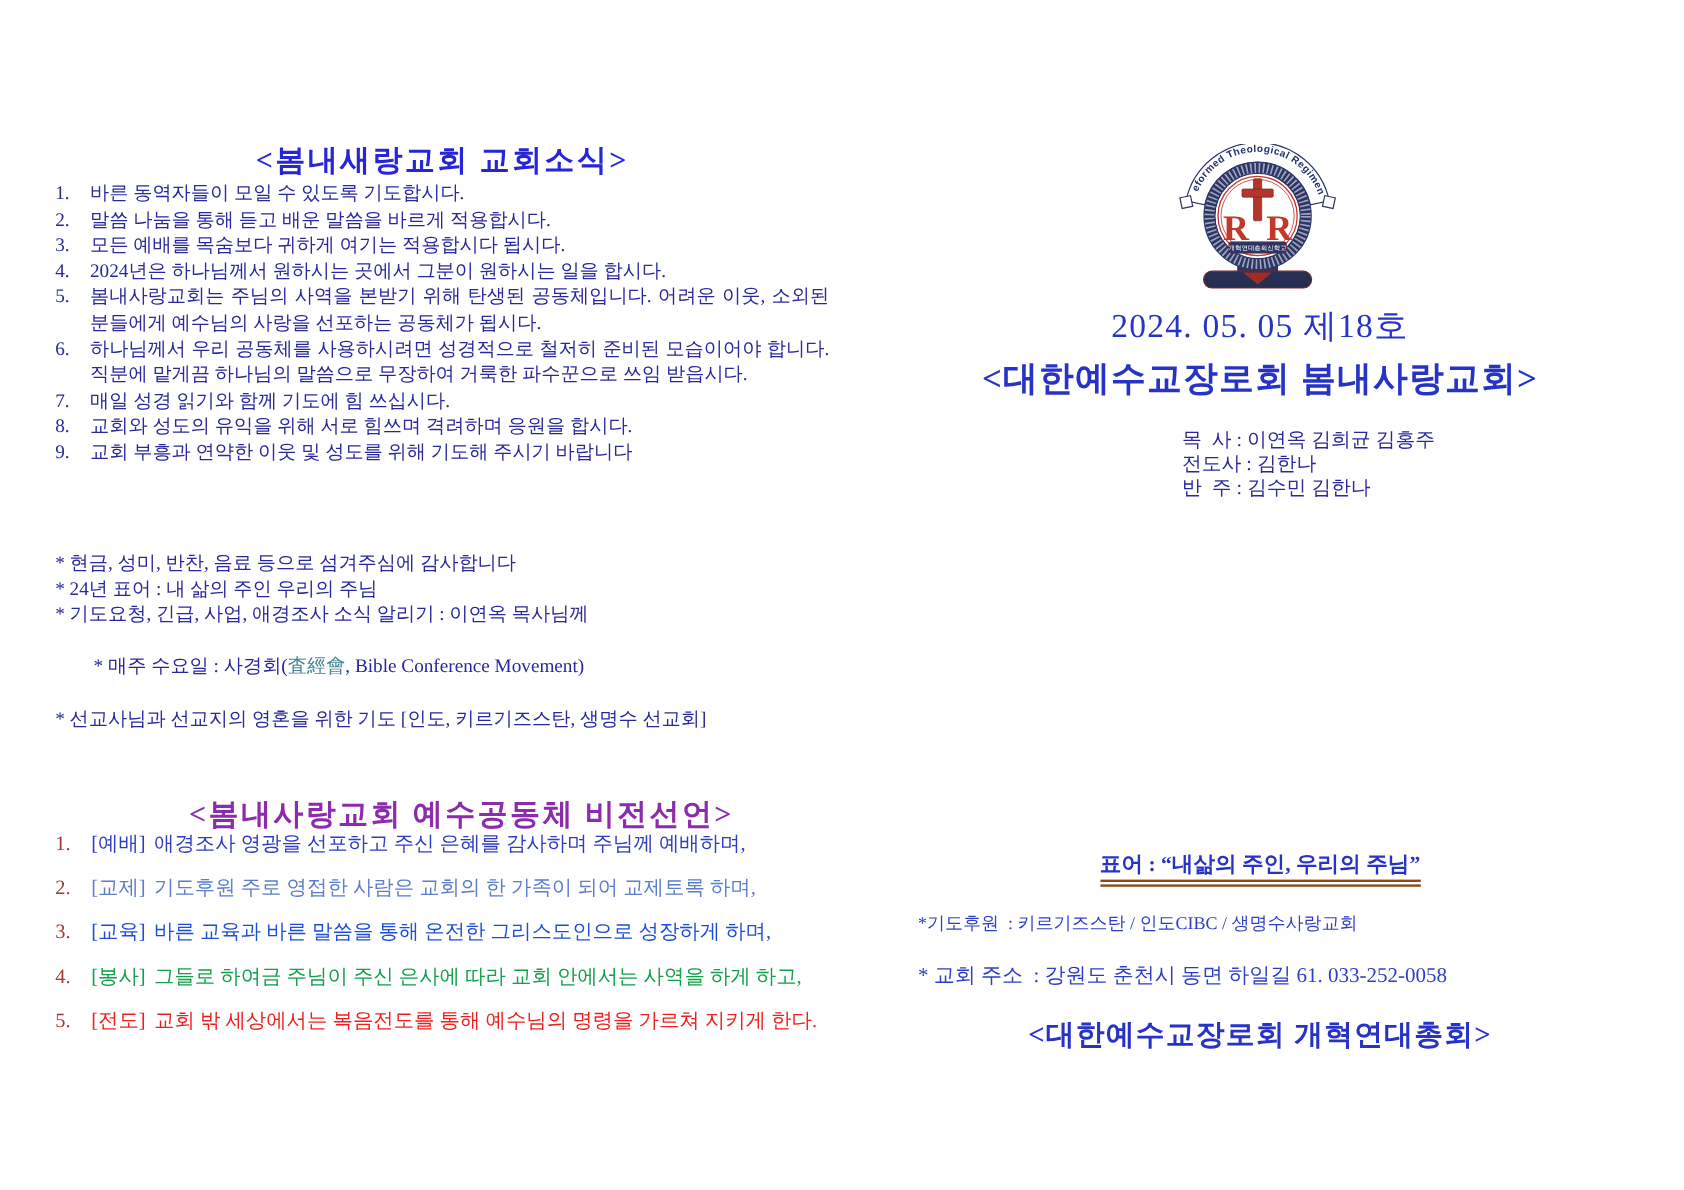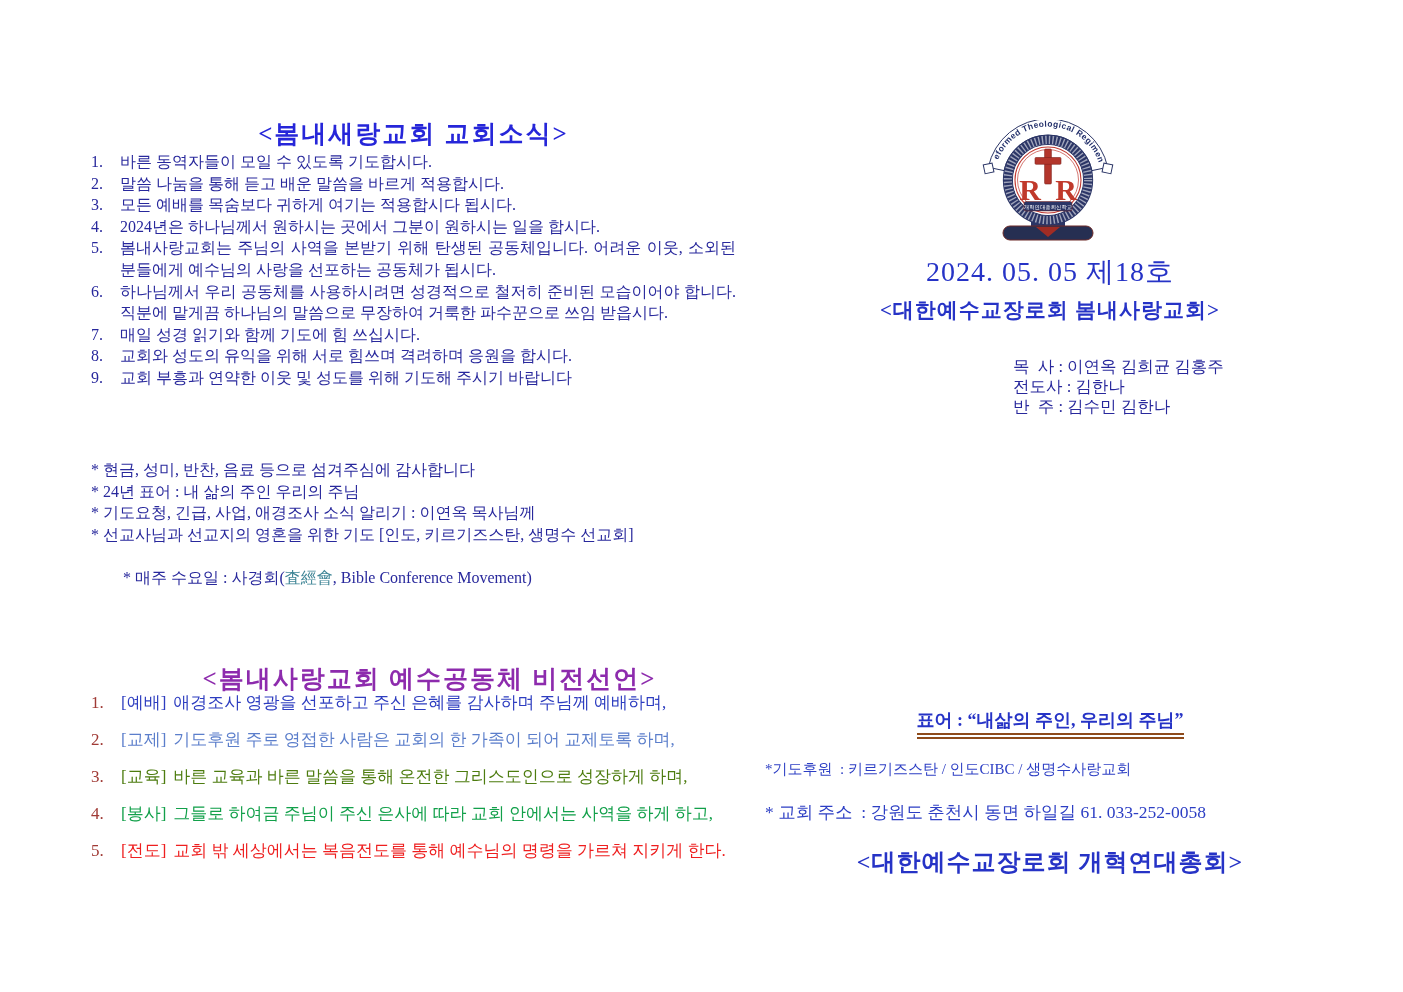--- a/index.html
+++ b/index.html
@@ -1,20 +1,20 @@
 <!DOCTYPE html>
 <html><head>
 <meta charset="utf-8">
 <style>
   html,body{margin:0;padding:0;background:#ffffff;}
   .page{position:relative;width:1403px;height:992px;background:#ffffff;overflow:hidden;
         font-family:"Liberation Serif","DejaVu Serif",serif;}
 
   
-  .left-col{position:absolute;left:46px;top:0;width:645px;height:736px;margin-left:45px;}
+  .left-col{position:absolute;left:46px;top:0;width:645px;height:736px;}
   .news-title{position:absolute;top:100px;left:0;width:100%;text-align:center;
               font-size:25px;font-weight:bold;letter-spacing:2px;}
   .news-list{position:absolute;top:151px;left:0;width:100%;}
   .n-item{display:flex;font-size:16px;line-height:21.6px;}
   .n-num{flex:0 0 29px;width:29px;}
   .n-text{flex:1;text-align:justify;}
   .notes{position:absolute;top:459px;left:0;width:100%;}
   .note{font-size:16px;line-height:21.6px;white-space:pre-wrap;}
   .vision-title{position:absolute;top:641px;left:16px;width:100%;text-align:center;
                 font-size:25px;font-weight:bold;letter-spacing:2px;}
@@ -22,23 +22,23 @@
   .v-item{display:flex;font-size:17px;line-height:23px;margin-bottom:14px;}
   .v-num{flex:0 0 30px;width:30px;}
   .v-label{margin-right:7px;}
 
   
   .right-col{position:absolute;left:740px;top:0;width:620px;height:992px;}
   .logo{position:absolute;left:233px;top:120px;width:150px;height:128px;}
   .issue-line{position:absolute;top:253px;left:0;width:100%;text-align:center;
               font-size:28px;letter-spacing:1px;}
   .church-line{position:absolute;top:296px;left:0;width:100%;text-align:center;
-               font-size:21px;font-weight:bold;letter-spacing:1px;}
+               font-size:29px;font-weight:bold;letter-spacing:1px;}
   .staff-block{position:absolute;top:357px;left:245px;font-size:16.5px;line-height:20px;}
-  .staff-row{white-space:pre-wrap;margin-left:28px;}
+  .staff-row{white-space:pre-wrap;}
   .motto-wrap{position:absolute;top:708px;left:0;width:100%;text-align:center;}
   .motto{display:inline-block;font-size:18px;font-weight:bold;padding-bottom:1px;
          border-bottom:6px double #8e4a1a;}
   .prayer-line{position:absolute;top:760px;left:25px;font-size:15px;white-space:pre-wrap;}
   .address-line{position:absolute;top:800px;left:25px;font-size:17.5px;white-space:pre-wrap;}
   .assembly-line{position:absolute;top:846px;left:0;width:100%;text-align:center;
                  font-size:24px;font-weight:bold;letter-spacing:1px;}
   .logo-letter{font-family:"Liberation Serif",serif;font-weight:bold;}
 </style>
 </head>
@@ -86,44 +86,44 @@
       <div class="n-item">
         <span class="n-num">9.</span>
         <div class="n-text">교회 부흥과 연약한 이웃 및 성도를 위해 기도해 주시기 바랍니다</div>
       </div>
     </div>
 
     <div class="notes" style="color: rgb(40, 40, 156);">
       <div class="note">* 현금, 성미, 반찬, 음료 등으로 섬겨주심에 감사합니다</div>
       <div class="note">* 24년 표어 : 내 삶의 주인 우리의 주님</div>
       <div class="note">* 기도요청, 긴급, 사업, 애경조사 소식 알리기 : 이연옥 목사님께</div>
-      <div class="note">* 선교사님과 선교지의 영혼을 위한 기도 [인도, 키르기즈스탄, 생명수 선교회]</div>
       <div class="note">
         <span>* 매주 수요일 : 사경회(</span><span style="color: rgb(63, 133, 150);">査經會</span><span>, Bible Conference Movement)</span>
       </div>
+      <div class="note">* 선교사님과 선교지의 영혼을 위한 기도 [인도, 키르기즈스탄, 생명수 선교회]</div>
     </div>
 
     <h2 class="vision-title" style="color: rgb(141, 43, 173);">&lt;봄내사랑교회 예수공동체 비전선언&gt;</h2>
 
     <div class="vision-list">
       <div class="v-item">
         <span class="v-num" style="color: rgb(160, 58, 53);">1.</span>
         <div class="v-text" style="color: rgb(45, 61, 192);">
           <span class="v-label">[예배]</span><span>애경조사 영광을 선포하고 주신 은혜를 감사하며 주님께 예배하며,</span>
         </div>
       </div>
       <div class="v-item">
         <span class="v-num" style="color: rgb(160, 58, 53);">2.</span>
         <div class="v-text" style="color: rgb(91, 126, 203);">
           <span class="v-label">[교제]</span><span>기도후원 주로 영접한 사람은 교회의 한 가족이 되어 교제토록 하며,</span>
         </div>
       </div>
       <div class="v-item">
         <span class="v-num" style="color: rgb(160, 58, 53);">3.</span>
-        <div class="v-text" style="color: #4d7c0f;">
+        <div class="v-text" style="color: #1d4ed8;">
           <span class="v-label">[교육]</span><span>바른 교육과 바른 말씀을 통해 온전한 그리스도인으로 성장하게 하며,</span>
         </div>
       </div>
       <div class="v-item">
         <span class="v-num" style="color: rgb(160, 58, 53);">4.</span>
         <div class="v-text" style="color: rgb(18, 160, 74);">
           <span class="v-label">[봉사]</span><span>그들로 하여금 주님이 주신 은사에 따라 교회 안에서는 사역을 하게 하고,</span>
         </div>
       </div>
       <div class="v-item">

